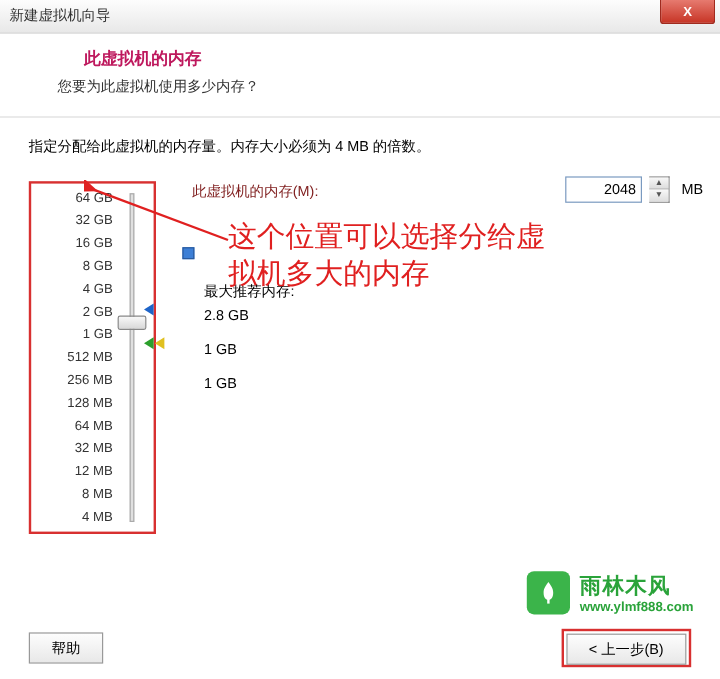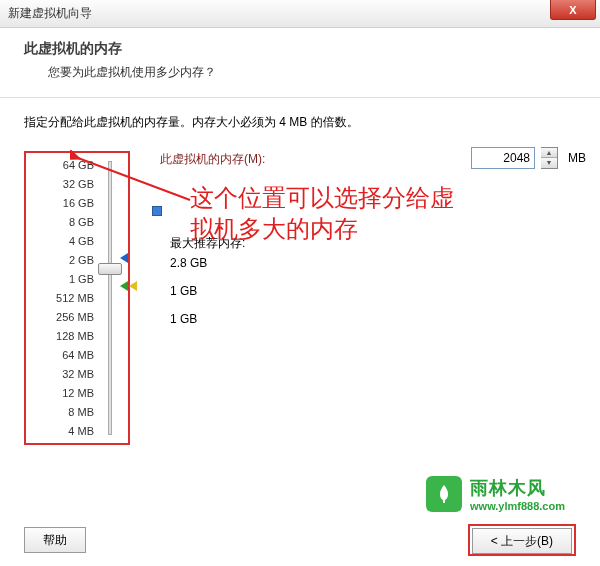--- a/index.html
+++ b/index.html
@@ -3,21 +3,21 @@
 <meta charset="utf-8">
 <style>
   * { box-sizing: border-box; margin: 0; padding: 0; }
   body { font-family: "Microsoft YaHei", "SimSun", Tahoma, sans-serif; font-size: 12px; background: #fff; width: 600px; height: 566px; overflow: hidden; position: relative; }
   
   .titlebar { height: 28px; background: linear-gradient(#fdfdfd, #e8e8e8); border-bottom: 1px solid #d0d0d0; display: flex; align-items: center; padding: 13px 8px; position: relative; }
   .titlebar-text { color: #333; font-size: 12px; }
   .close-btn { position: absolute; right: 4px; top: 0; width: 46px; height: 20px; background: linear-gradient(#e67a6f, #c73526); border: 1px solid #a02a1e; border-top: none; border-radius: 0 0 3px 3px; color: #fff; display: flex; align-items: center; justify-content: center; font-size: 11px; font-weight: bold; }
   
   .header-section { padding: 12px 24px 16px; background: #fff; border-bottom: 1px solid #ddd; }
-  .header-title { font-size: 14px; font-weight: bold; color: #404040; margin-bottom: 6px; }
+  .header-title { font-size: 14px; font-weight: bold; color: #be185d; margin-bottom: 6px; margin-left: 46px; }
   .header-subtitle { font-size: 12px; color: #333; padding-left: 24px; }
   
   .content { padding: 16px 24px; position: relative; }
   .instruction { font-size: 12px; color: #000; margin-bottom: 20px; }
   
   .memory-area { display: flex; gap: 0; margin-top: 8px; }
   
   .slider-col { width: 106px; border: 2px solid #d83030; padding: 6px 4px 6px 8px; position: relative; }
   .scale-labels { display: flex; flex-direction: column; gap: 7px; }
   .scale-labels span { font-size: 11px; color: #333; text-align: right; padding-right: 30px; }
@@ -47,21 +47,21 @@
   .rec-value { font-size: 12px; color: #000; margin-left: 18px; margin-bottom: 14px; }
   
   .annotation { position: absolute; color: #e02020; font-size: 24px; font-family: "SimSun", serif; line-height: 1.3; pointer-events: none; }
   .arrow-svg { position: absolute; pointer-events: none; }
   
   .footer { position: absolute; bottom: 10px; left: 0; right: 0; padding: 0 24px; display: flex; align-items: center; }
   .btn { height: 26px; padding: 0 18px; background: linear-gradient(#fdfdfd, #e8e8e8); border: 1px solid #999; font-size: 12px; color: #000; cursor: pointer; }
   .footer-right { margin-left: auto; display: flex; gap: 8px; }
   .back-btn-box { border: 2px solid #d83030; padding: 2px 2px 0; }
   
-  .watermark { position: absolute; right: 27px; bottom: 50px; display: flex; align-items: center; gap: 8px; background: rgba(255,255,255,0.9); padding: 4px 8px; }
+  .watermark { position: absolute; right: 14px; bottom: 50px; display: flex; align-items: center; gap: 8px; background: rgba(255,255,255,0.9); padding: 4px 8px; }
   .wm-logo { width: 36px; height: 36px; background: #3bb44a; border-radius: 6px; position: relative; display:flex; align-items:center; justify-content:center; }
   .wm-logo svg { width: 24px; height: 24px; }
   .wm-text { display: flex; flex-direction: column; }
   .wm-cn { font-size: 18px; font-weight: bold; color: #2aa33a; letter-spacing: 1px; }
   .wm-url { font-size: 11px; color: #2aa33a; font-weight: bold; }
 </style>
 </head>
 <body>
 
 <div class="titlebar">

